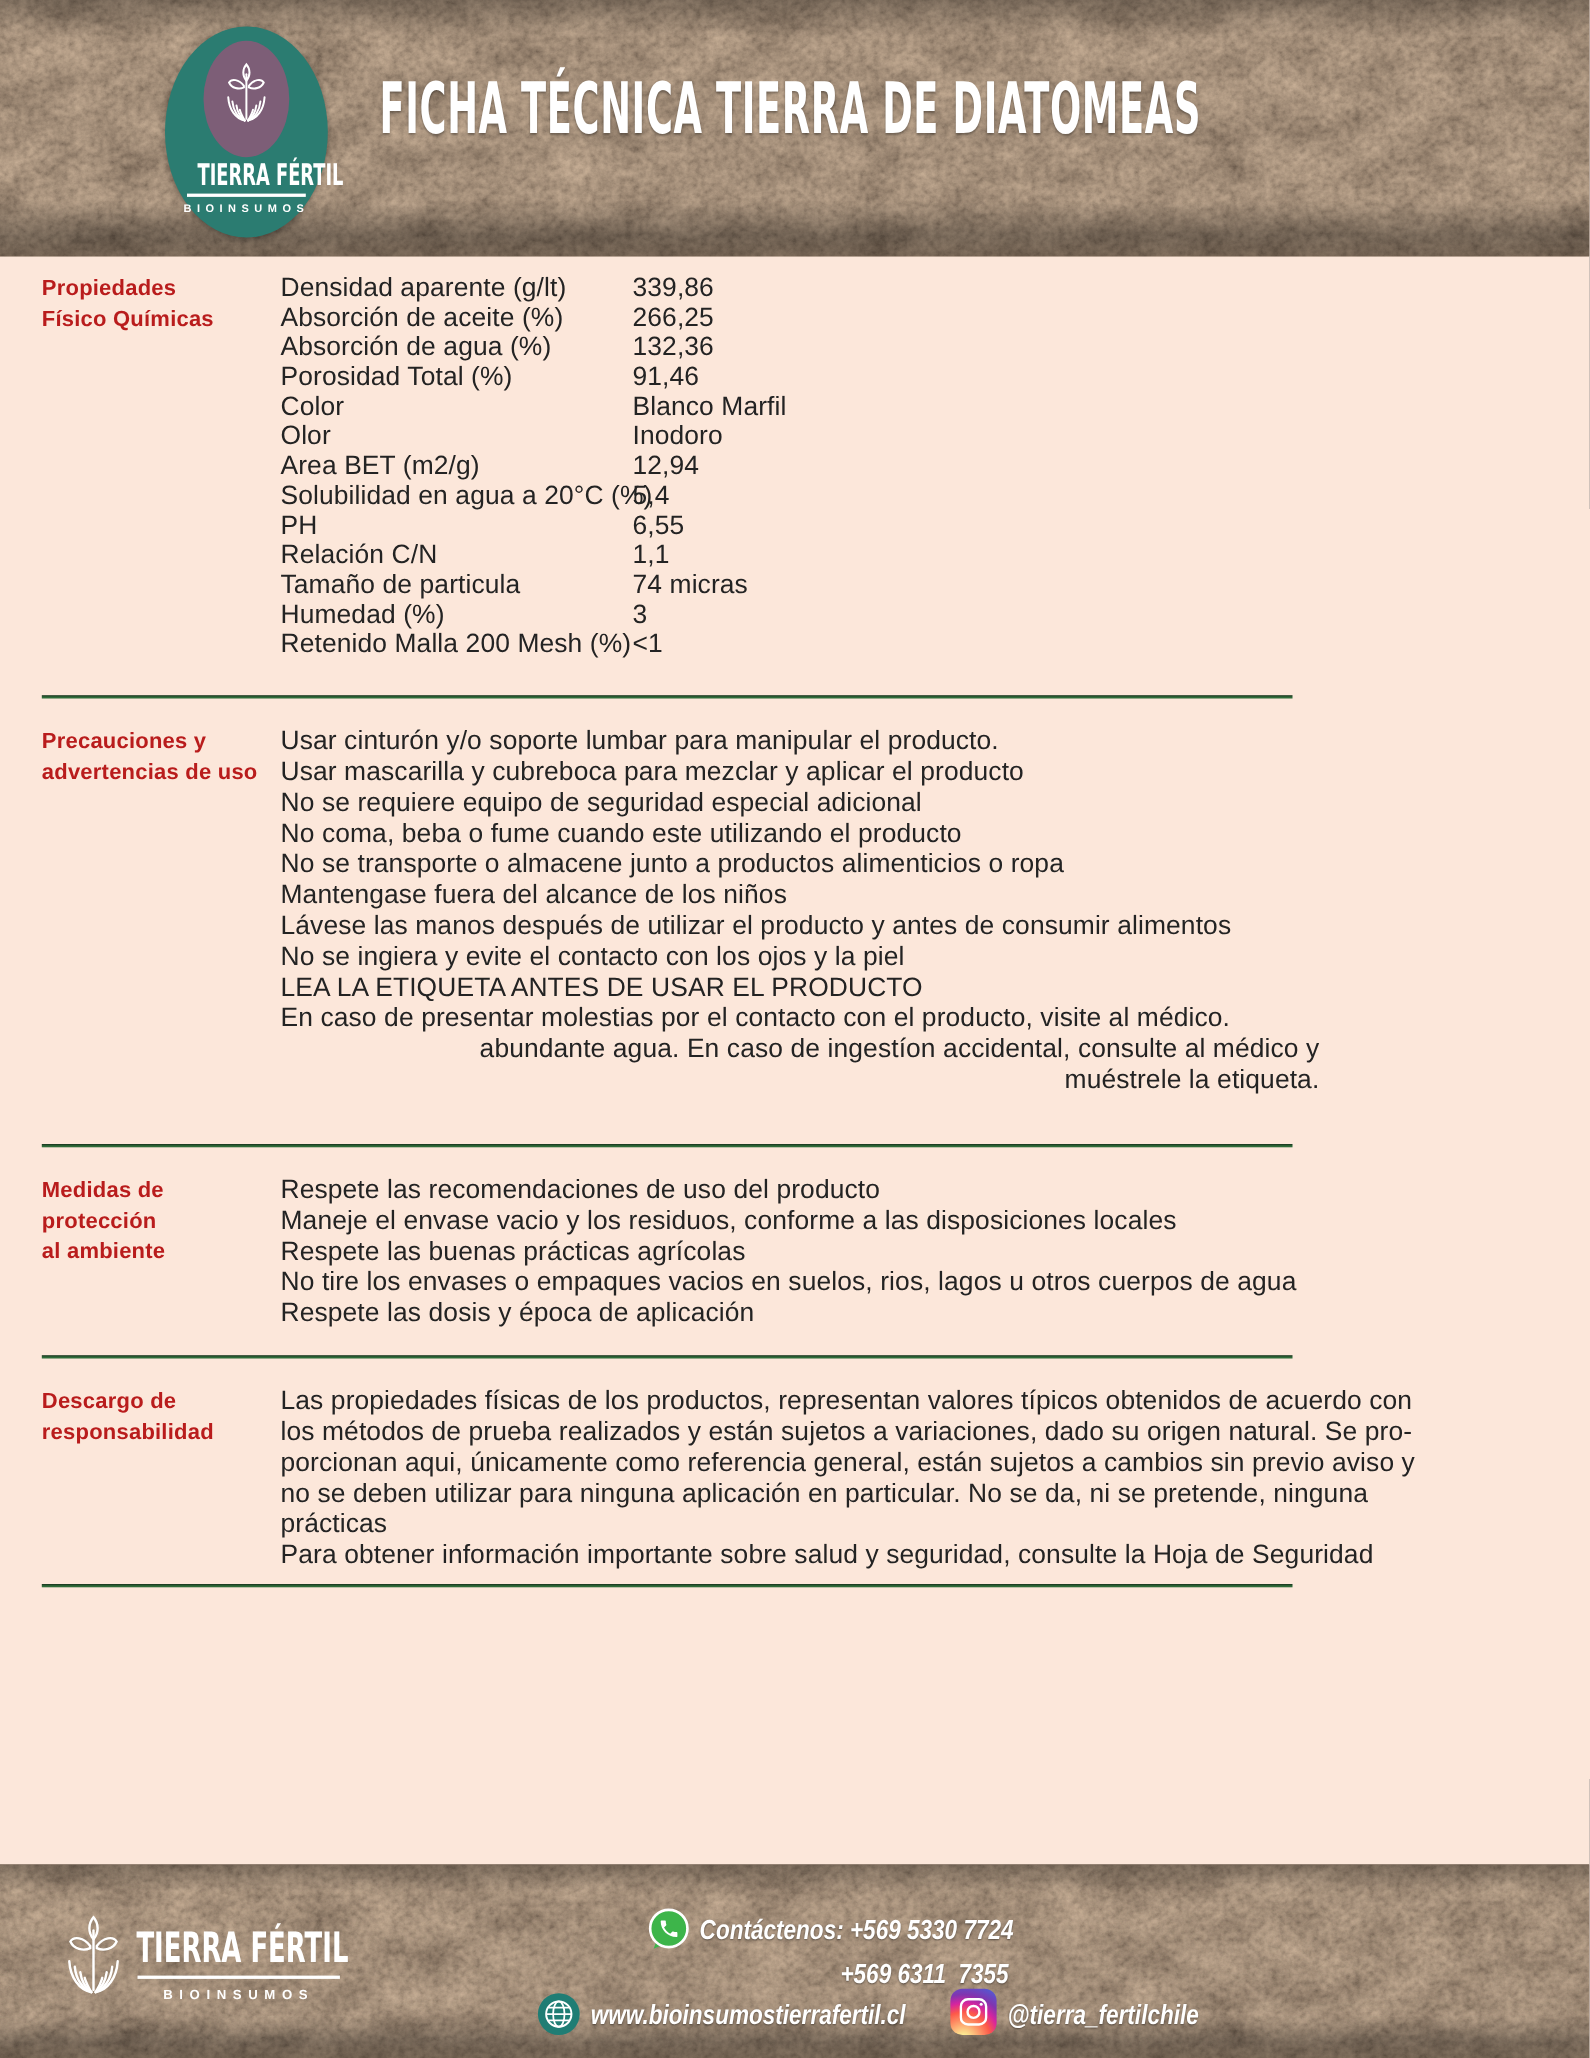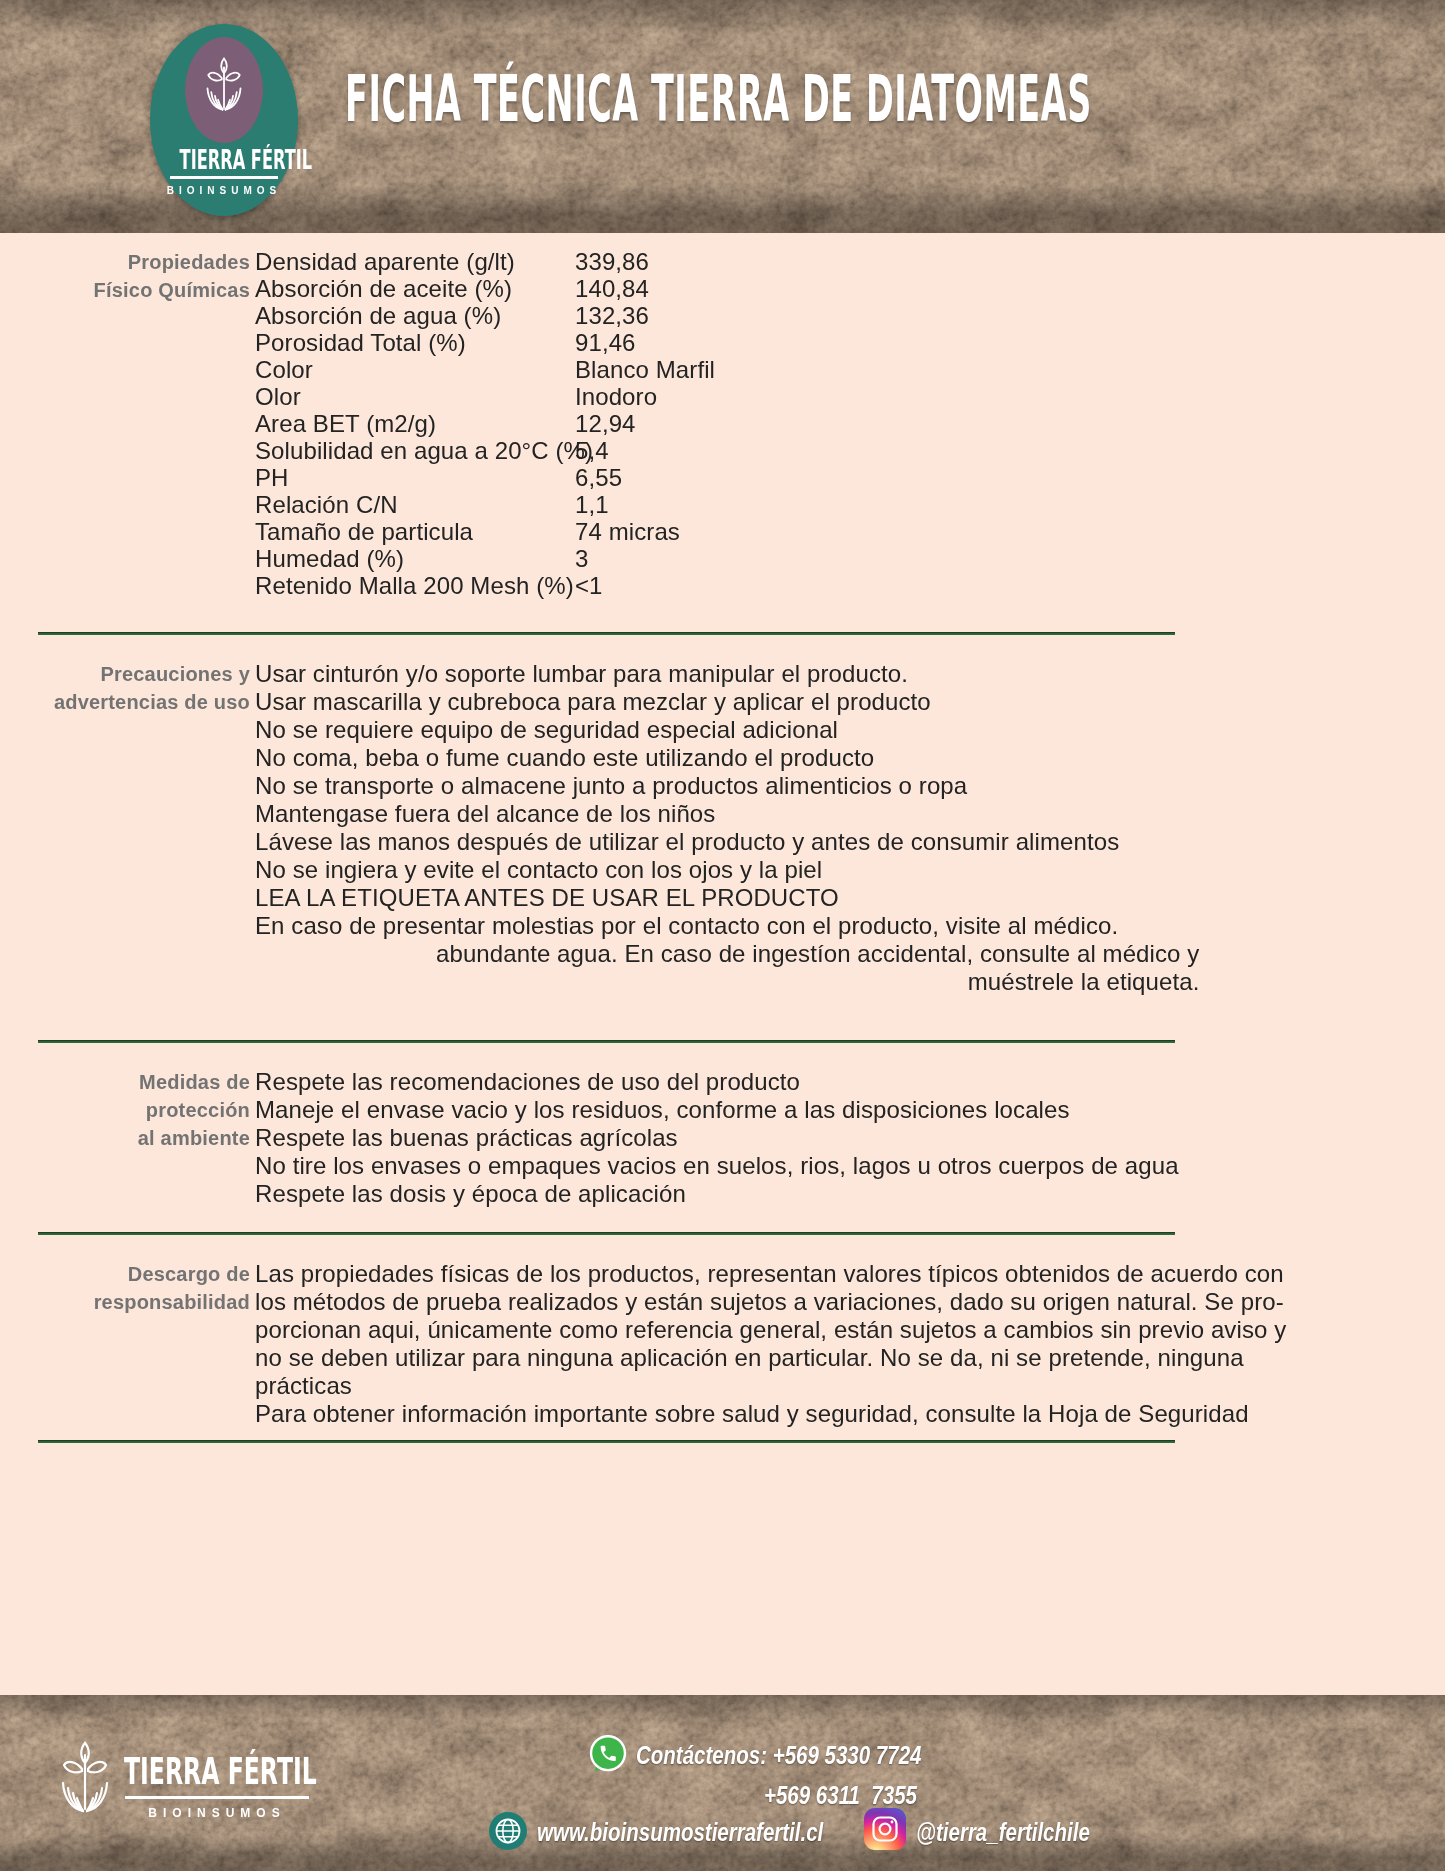--- a/index.html
+++ b/index.html
@@ -30,21 +30,21 @@
   .logo-tagline{position:absolute;top:161px;left:0;width:100%;text-align:center;color:#fff;
     font-size:10px;letter-spacing:5px;font-weight:bold;}
 
   .title{position:absolute;left:345px;top:64px;color:var(--title-white);font-weight:bold;
     font-size:62px;line-height:70px;white-space:nowrap;letter-spacing:1px;
     font-family:"DejaVu Sans",sans-serif;transform:scaleX(.54) scaleY(1.04);transform-origin:left center;
     text-shadow:0 2px 3px rgba(0,0,0,.35);}
 
   
   .sec-label{position:absolute;left:38px;width:212px;font-weight:bold;font-size:20px;
-    line-height:28px;color:#737373;letter-spacing:.2px;text-align:right;}
+    line-height:28px;color:#b91c1c;letter-spacing:.2px;}
   .content{position:absolute;left:255px;font-size:24px;line-height:28px;color:var(--text);
     letter-spacing:.1px;white-space:nowrap;}
   .rule{position:absolute;left:38px;width:1137px;height:3px;
     background:linear-gradient(180deg,#17301b 0%,var(--line-green) 60%);}
 
   .props .prow{position:relative;height:27px;line-height:27px;}
   .props .pval{position:absolute;left:308px;top:0;margin-left:12px;}
   .cont{padding-left:181px;text-align:right;}
 
   
@@ -126,21 +126,21 @@
     </div>
     <div class="content props" style="top:248px">
 
         <div class="prow">
           <span class="pname">Densidad aparente (g/lt)</span>
           <span class="pval">339,86</span>
         </div>
 
         <div class="prow">
           <span class="pname">Absorción de aceite (%)</span>
-          <span class="pval">140,84</span>
+          <span class="pval">266,25</span>
         </div>
 
         <div class="prow">
           <span class="pname">Absorción de agua (%)</span>
           <span class="pval">132,36</span>
         </div>
 
         <div class="prow">
           <span class="pname">Porosidad Total (%)</span>
           <span class="pval">91,46</span>

